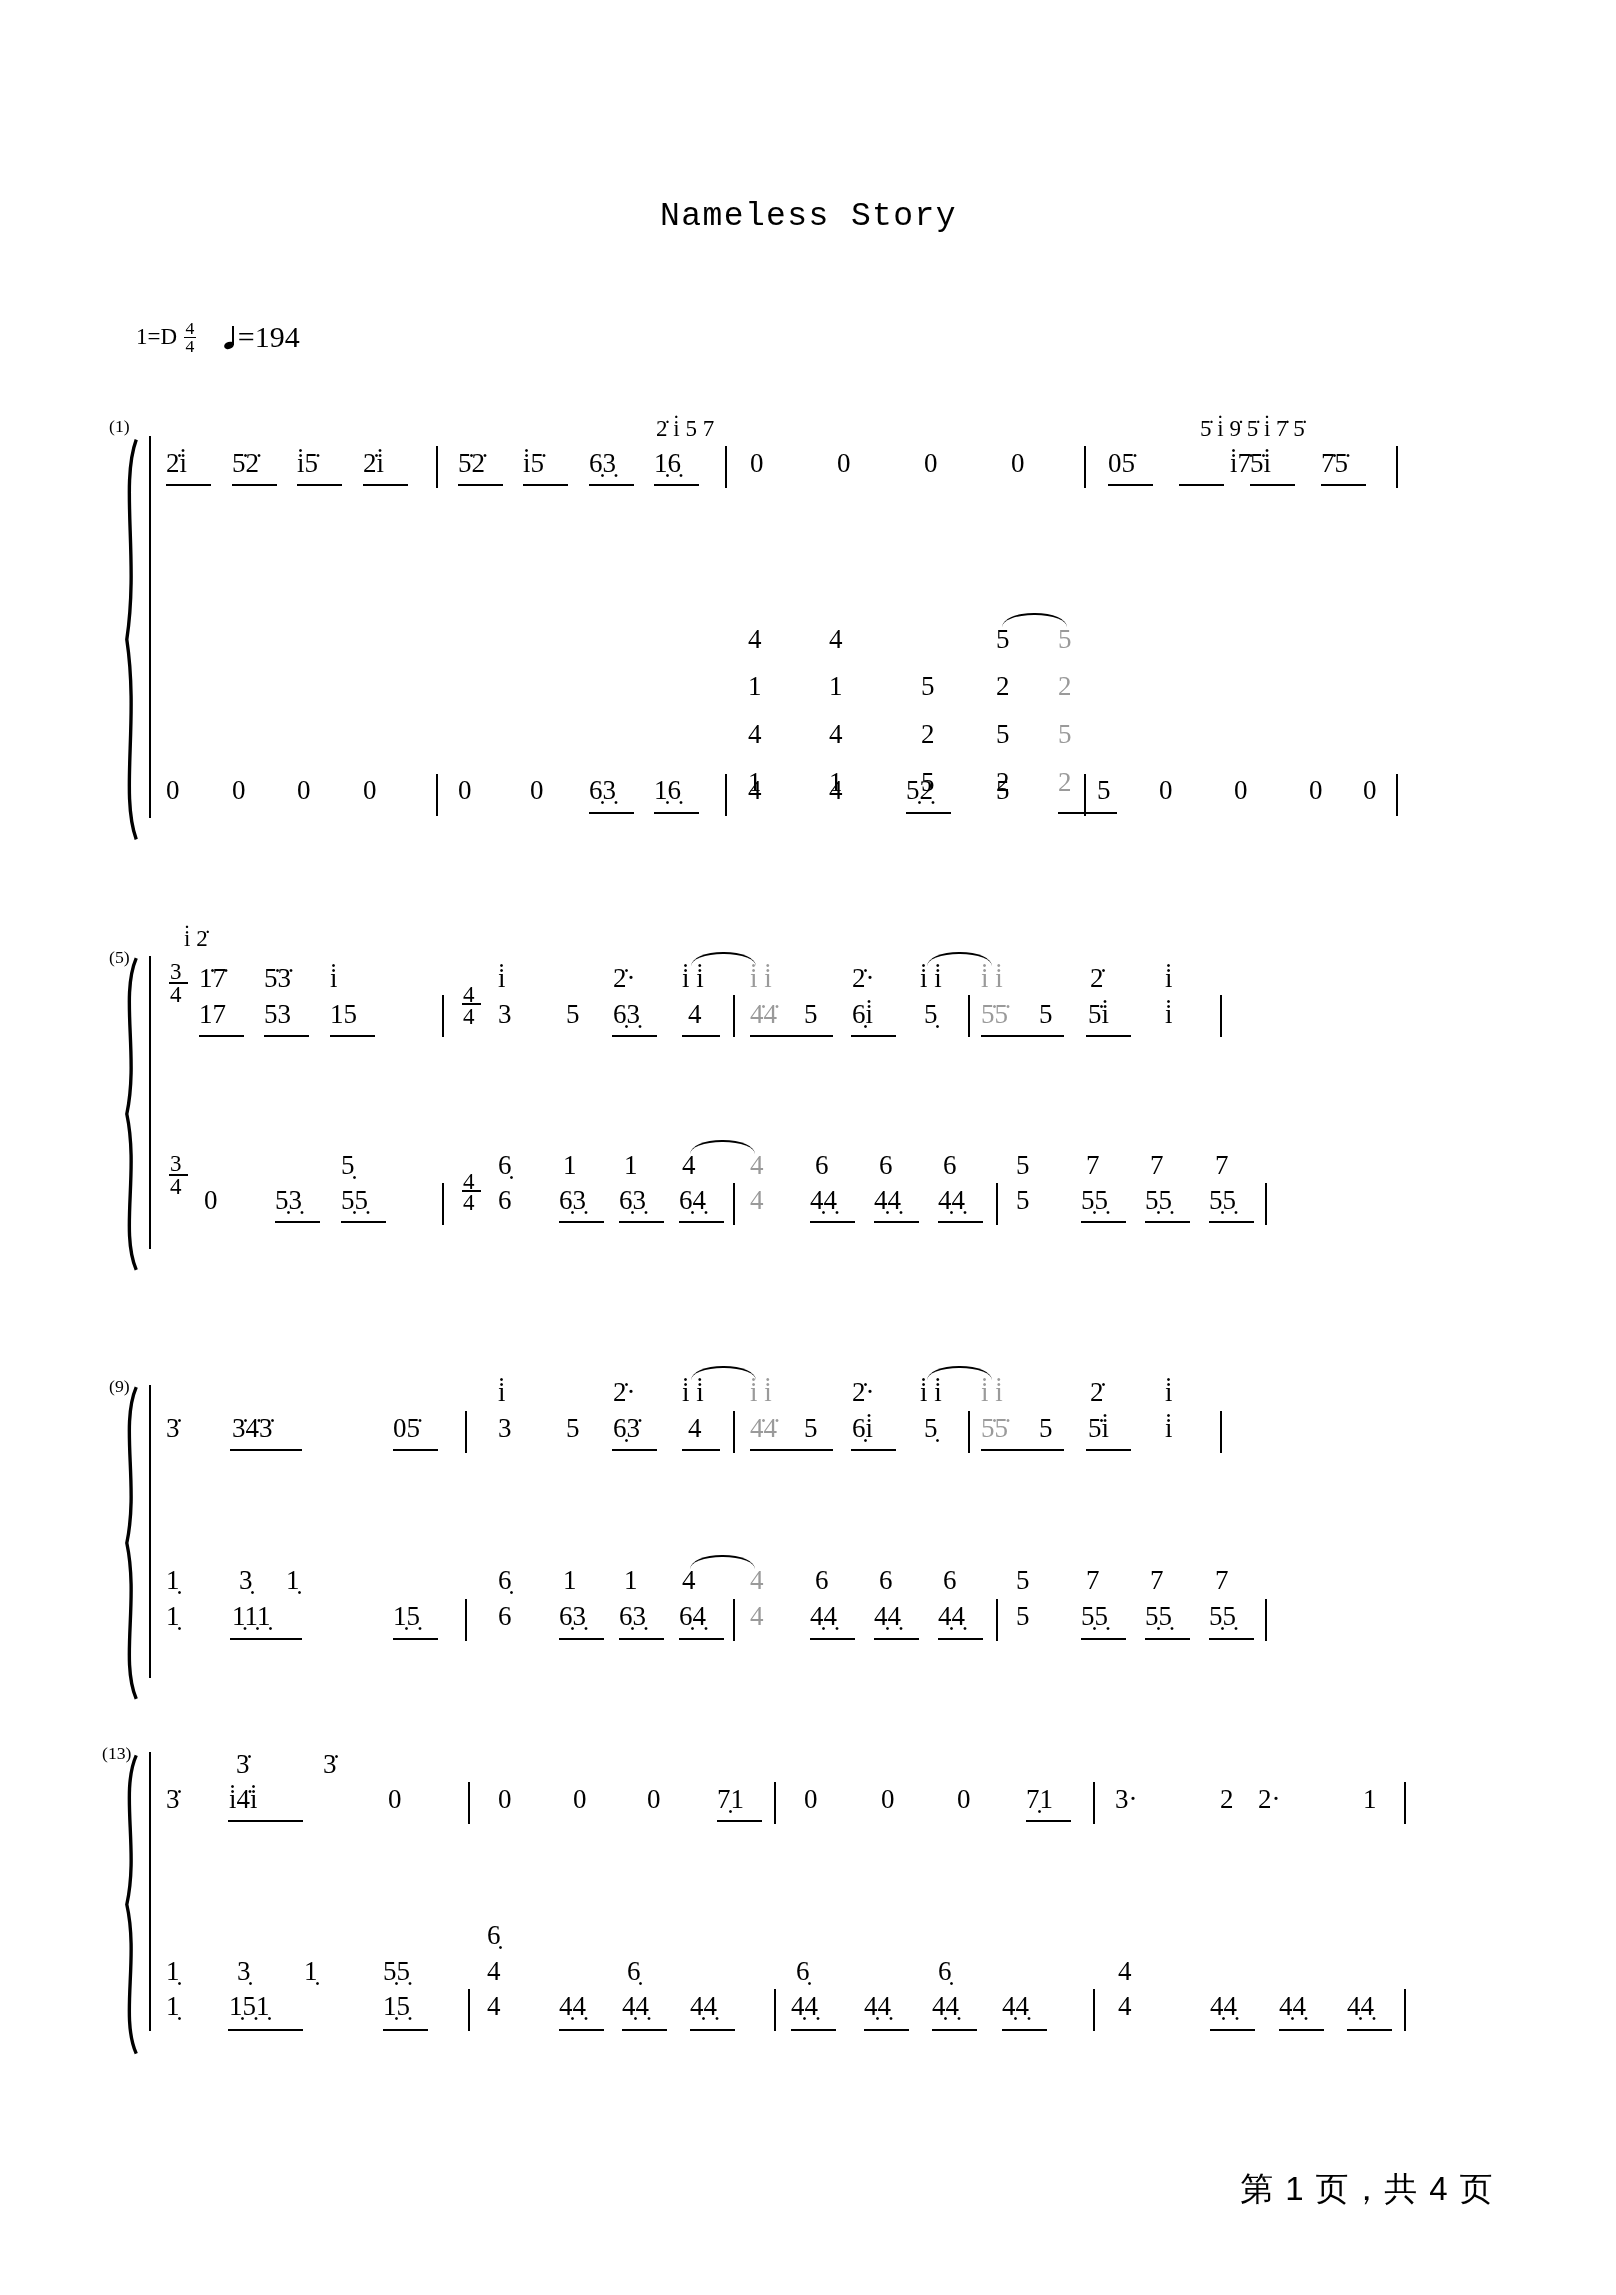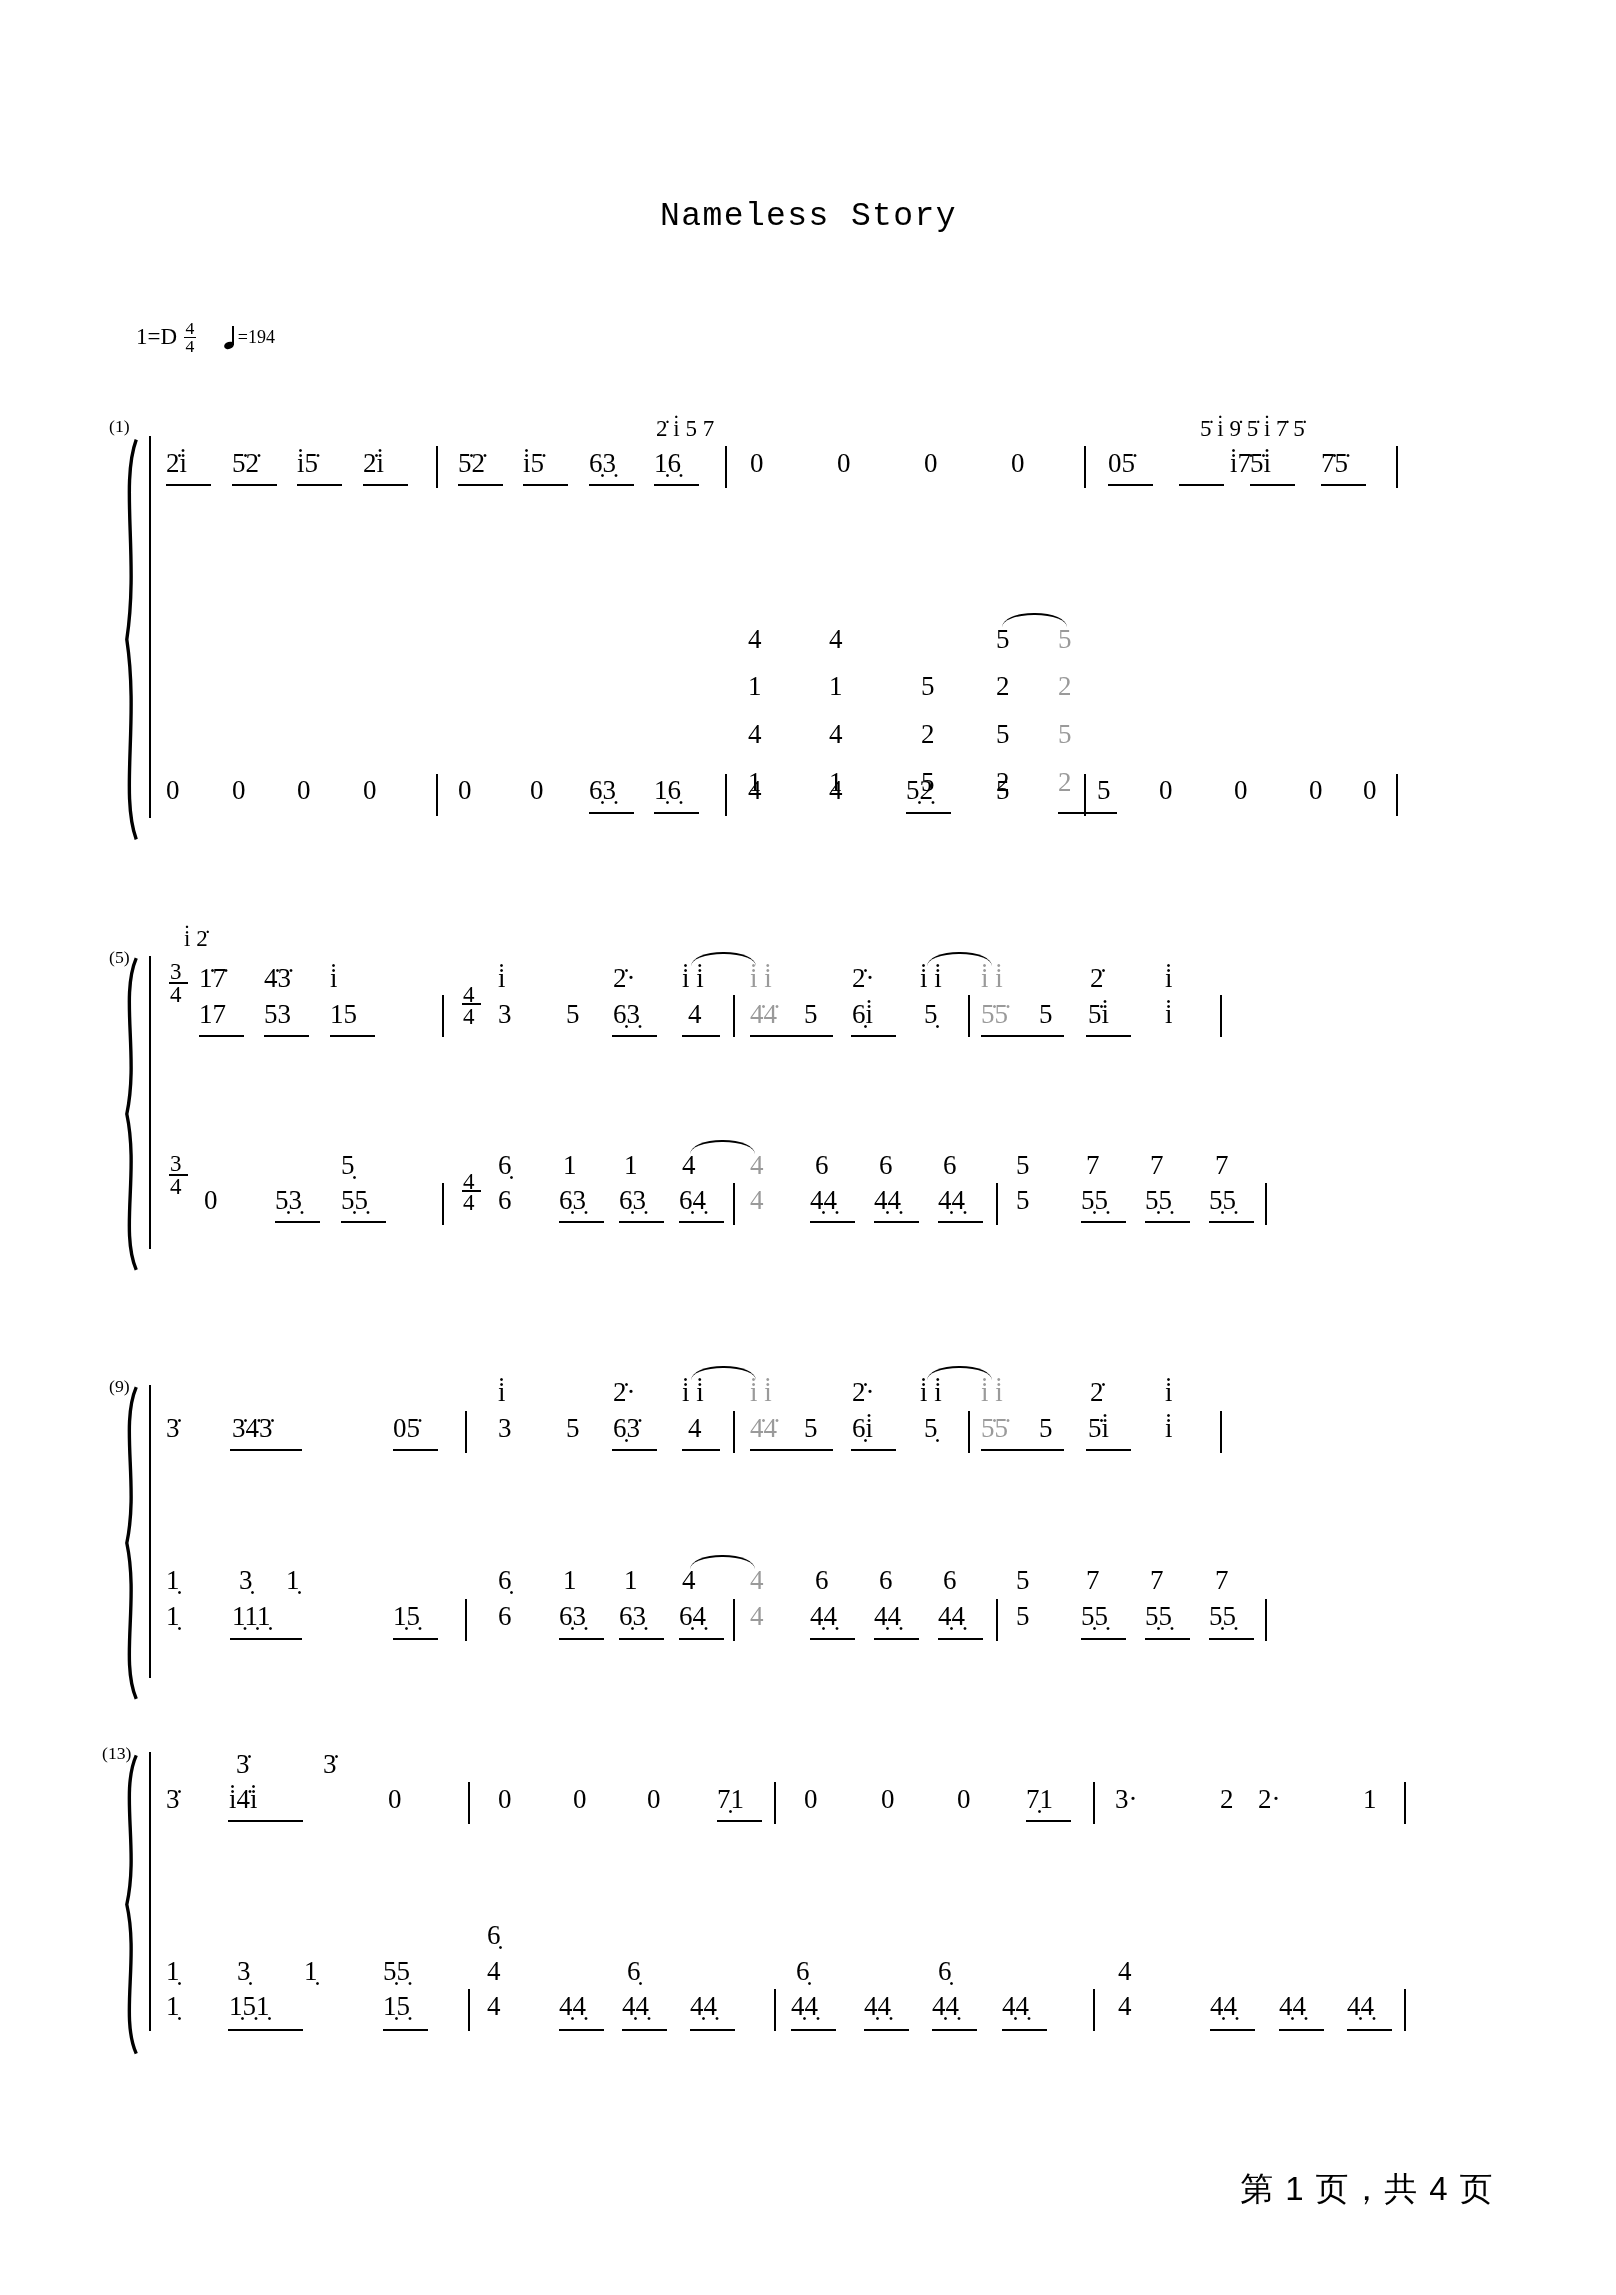--- a/index.html
+++ b/index.html
@@ -47,21 +47,21 @@
     display: inline-flex;
     flex-direction: column;
     line-height: 0.95;
     font-size: 17.7px;
     text-align: center;
     margin-left: 1.4px;
   }
   .keyblock .frac span:first-child { border-bottom: 1.4px solid #000; padding: 0 1.4px;}
   .tempo {
     margin-left: 23px;
-    font-size: 18px;
+    font-size: 30px;
     display: flex;
     align-items: center;
   }
   .quarter-note {
     display: inline-block;
     position: relative;
     width: 11px; height: 22px;
     margin-right: 2.7px;
   }
   .quarter-note::before {
@@ -279,21 +279,21 @@
     <div class="barline" style="left:149px; top:29px; height:293px;"></div>
 
     <div class="tok small" style="left:170px; top:33px;">3</div>
     <div class="beam" style="left:169px; top:55px; width:19px;"></div>
     <div class="tok small" style="left:170px; top:56px;">4</div>
     <div class="tok small" style="left:184px; top:0px;">i̇ 2̇</div>
 
     <div class="tok" style="left:199px; top:38px;">1̇7̇</div>
     <div class="tok" style="left:199px; top:74px;">17</div>
     <div class="beam" style="left:199px; top:108px; width:45px;"></div>
-    <div class="tok" style="left:264px; top:38px;">4̇3̇</div>
+    <div class="tok" style="left:264px; top:38px;">5̇3̇</div>
     <div class="tok" style="left:264px; top:74px;">53</div>
     <div class="beam" style="left:264px; top:108px; width:45px;"></div>
     <div class="tok" style="left:330px; top:38px;">i̇</div>
     <div class="tok" style="left:330px; top:74px;">15</div>
     <div class="beam" style="left:330px; top:108px; width:45px;"></div>
 
     <div class="barline" style="left:442px; top:68px; height:42px;"></div>
 
     <div class="tok small" style="left:463px; top:56px;">4</div>
     <div class="beam" style="left:462px; top:76px; width:19px;"></div>

